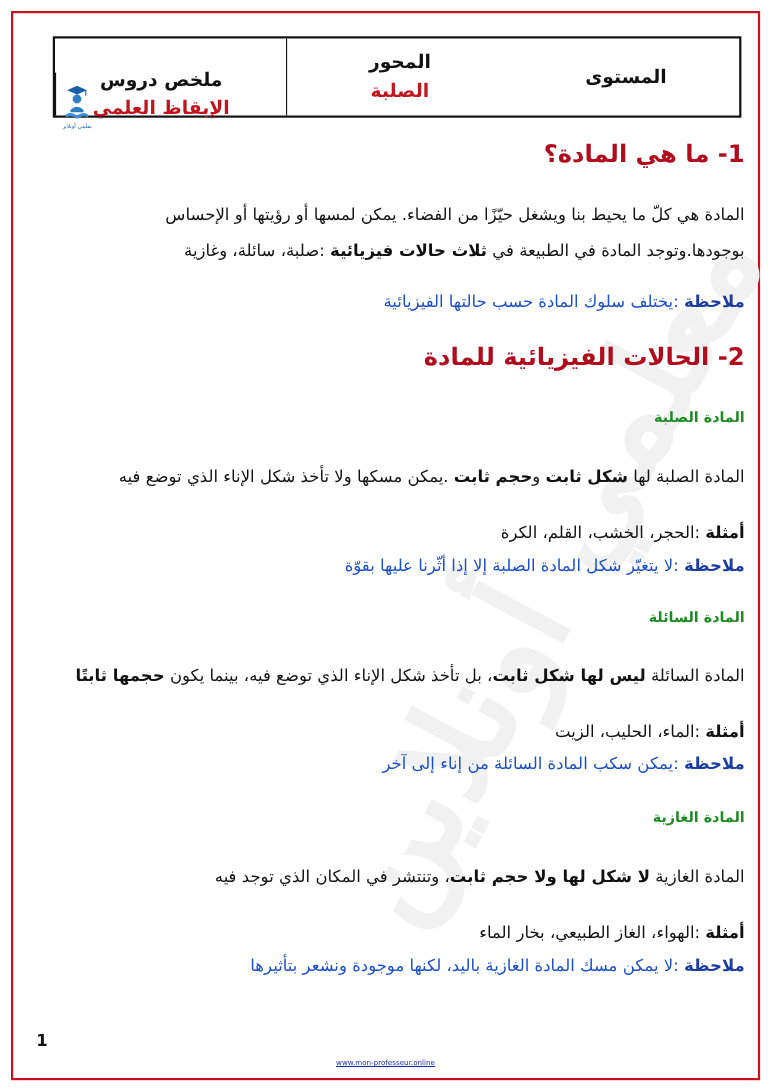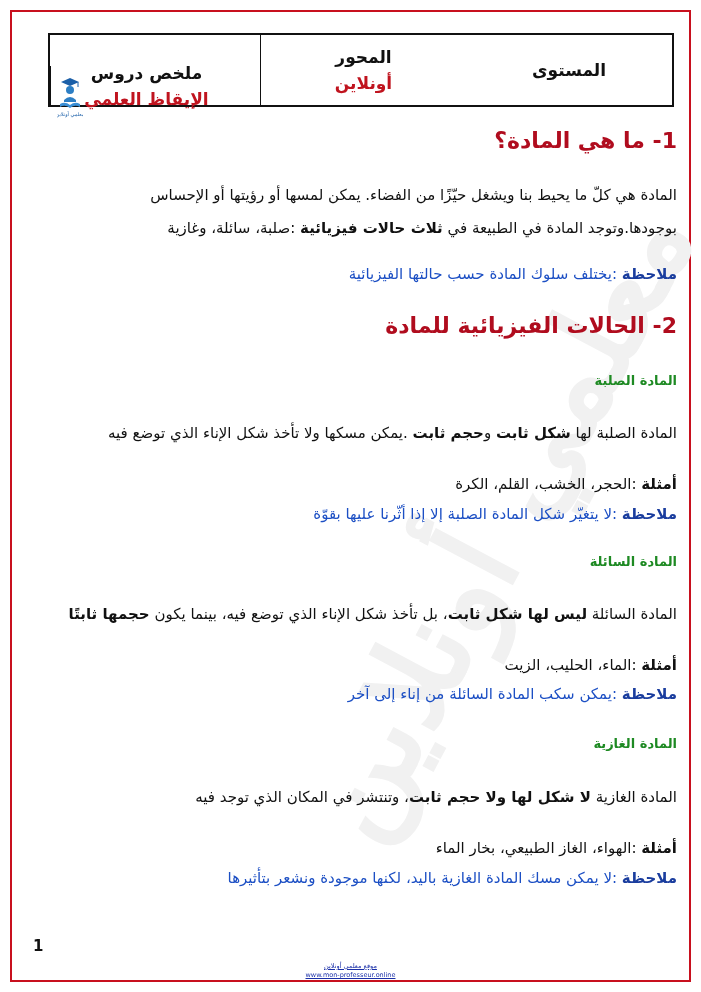--- a/index.html
+++ b/index.html
@@ -175,21 +175,21 @@
 <div class="watermark">
   <span>معلمي أونلاين</span>
 </div>
 
 <div class="header-table" style="direction:ltr;">
   <div class="header-cell cell-left">
     <div class="cell-label">المستوى</div>
   </div>
   <div class="header-cell cell-mid" style="border-left:1.5px solid #111;">
     <div class="cell-label">المحور</div>
-    <div class="cell-value">أونلاين</div>
+    <div class="cell-value">الصلبة</div>
   </div>
   <div class="header-cell cell-right" style="border-left:1.5px solid #111;">
     <div class="logo">
       <svg width="26" height="44" viewBox="0 0 26 44">
         <polygon points="13,2 22,6 13,10 4,6" fill="#1b5fa8"></polygon>
         <line x1="21" y1="6" x2="21" y2="11" stroke="#1b5fa8" stroke-width="1"></line>
         <circle cx="13" cy="14" r="4" fill="#2c7ec4"></circle>
         <path d="M7,24 Q13,18 19,24 L19,26 L7,26 Z" fill="#2c7ec4"></path>
         <path d="M3,28 Q8,25 13,29 Q18,25 23,28 L23,31 Q18,28 13,32 Q8,28 3,31 Z" fill="#3a8fd6"></path>
         <text x="13" y="40" font-size="5" text-anchor="middle" fill="#1b5fa8" font-family="DejaVu Sans, sans-serif">معلمي أونلاين</text>
@@ -245,15 +245,14 @@
     <b>أمثلة</b><span> :الهواء، الغاز الطبيعي، بخار الماء</span>
   </div>
   <div class="line note" style="top:869px;">
     <span class="note-label">ملاحظة</span><span> :لا يمكن مسك المادة الغازية باليد، لكنها موجودة ونشعر بتأثيرها</span>
   </div>
 </div>
 
 <div class="page-number">1</div>
 
 <div class="footer">
-  <a>موقع معلمي أونلاين</a>
   <a>www.mon-professeur.online</a>
 </div>
 
 </body></html>

